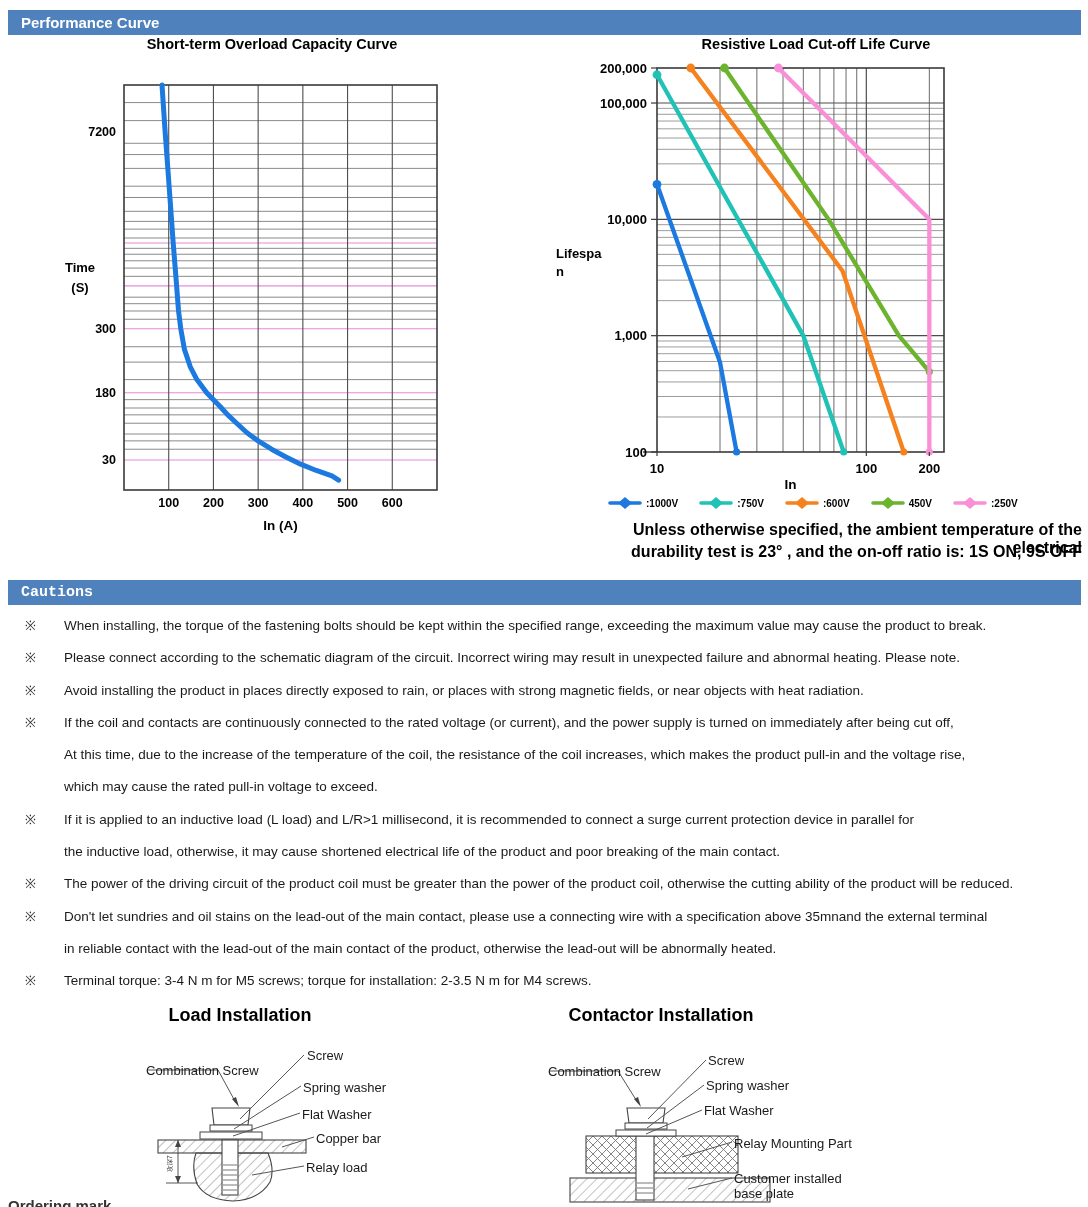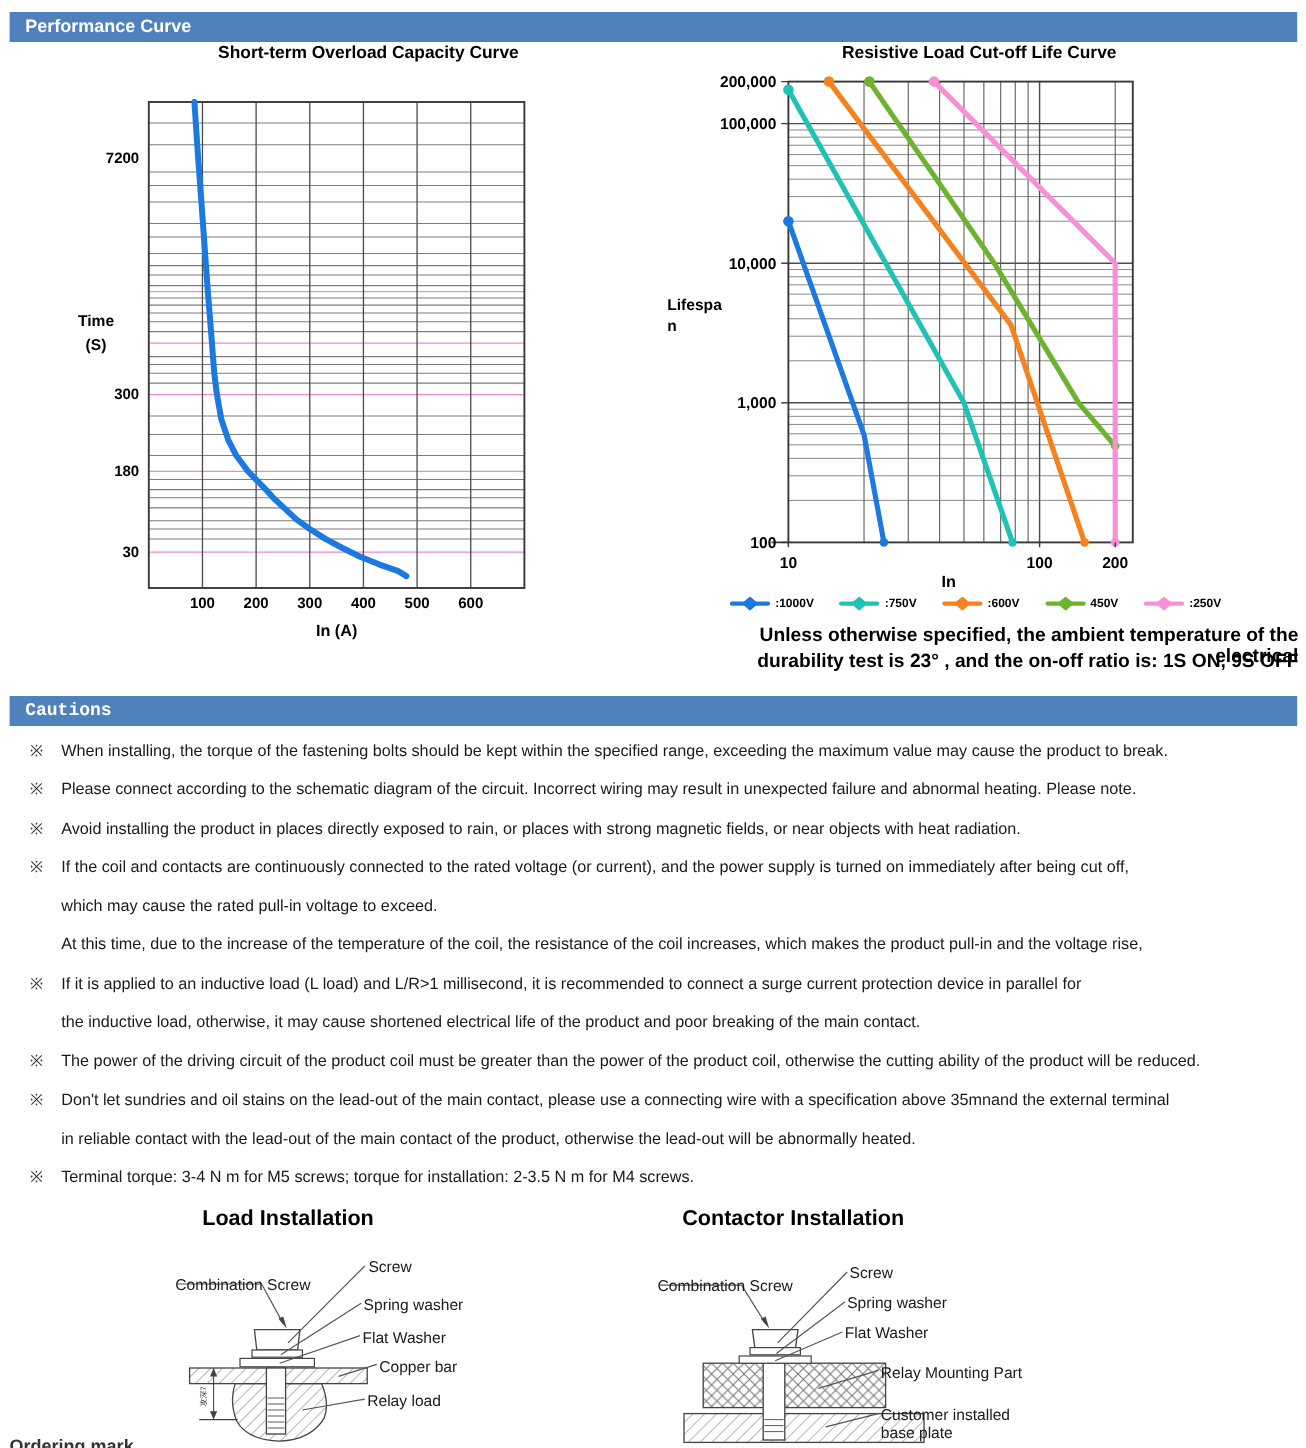--- a/index.html
+++ b/index.html
@@ -7,37 +7,37 @@
         font-family:"Liberation Sans", sans-serif;color:#1a1a1a;}
   .banner{position:absolute;left:8px;width:1073px;height:25px;background:#4f81bd;
           color:#fff;font-weight:bold;font-size:15px;line-height:25px;padding-left:13px;box-sizing:border-box;}
   .chart-title{position:absolute;top:36px;font-weight:bold;font-size:14.5px;text-align:center;color:#000;}
   .legend-row{position:absolute;left:608px;top:497px;display:flex;gap:21px;align-items:center;}
   .legend-item{display:flex;align-items:center;gap:4px;}
   .legend-label{font-weight:bold;font-size:10px;color:#000;}
   .note-line{position:absolute;left:566px;width:516px;text-align:right;font-weight:bold;font-size:16px;color:#000;}
   #cautions-list{position:absolute;left:0;top:610px;width:1088px;}
   .caution-item{position:relative;}
-  .caution-line{padding-left:51px;padding-right:4px;height:32.3px;line-height:32.3px;font-size:13.5px;color:#1a1a1a;white-space:nowrap;}
+  .caution-line{padding-left:64px;padding-right:4px;height:32.3px;line-height:32.3px;font-size:13.5px;color:#1a1a1a;white-space:nowrap;}
   .caution-marker{position:absolute;left:25px;top:0;height:32.3px;line-height:32.3px;font-size:13px;color:#333;}
   .diagram-title{position:absolute;font-weight:bold;font-size:18px;text-align:center;color:#000;}
   .diagram-wrap{position:absolute;width:440px;height:170px;}
   .dlabel{position:absolute;font-size:13px;color:#1a1a1a;white-space:nowrap;}
   .dlabel.wrap{white-space:normal;line-height:15px;}
   #footer-cut{position:absolute;left:8px;top:1197px;font-weight:bold;font-size:15px;color:#333;}
   svg{display:block;}
 </style>
 </head>
 <body>
 
 <div id="root">
 
   <div class="banner" style="top:10px;">Performance Curve</div>
 
-  <div class="chart-title" style="left:0;width:544px;margin-left:35px;">Short-term Overload Capacity Curve</div>
+  <div class="chart-title" style="left:0;width:544px;">Short-term Overload Capacity Curve</div>
   <div class="chart-title" style="left:544px;width:544px;">Resistive Load Cut-off Life Curve</div>
 
   <svg id="chart1" style="position:absolute;left:60px;top:40px;" width="470" height="500" viewBox="0 0 470 500">
       <line x1="64" y1="62.566191399877084" x2="377" y2="62.566191399877084" stroke="#7d7d7d" stroke-width="0.9"></line>
       <line x1="64" y1="80.6069587470027" x2="377" y2="80.6069587470027" stroke="#7d7d7d" stroke-width="0.9"></line>
       <line x1="64" y1="103.27192705330138" x2="377" y2="103.27192705330138" stroke="#7d7d7d" stroke-width="0.9"></line>
       <line x1="64" y1="114.5638541066028" x2="377" y2="114.5638541066028" stroke="#7d7d7d" stroke-width="0.9"></line>
       <line x1="64" y1="128.38405588725269" x2="377" y2="128.38405588725269" stroke="#7d7d7d" stroke-width="0.9"></line>
       <line x1="64" y1="146.20139484481354" x2="377" y2="146.20139484481354" stroke="#7d7d7d" stroke-width="0.9"></line>
       <line x1="64" y1="157.493321898115" x2="377" y2="157.493321898115" stroke="#7d7d7d" stroke-width="0.9"></line>
@@ -219,22 +219,22 @@
         <span class="caution-marker">※</span>
         <div class="caution-line">Please connect according to the schematic diagram of the circuit. Incorrect wiring may result in unexpected failure and abnormal heating. Please note.</div>
       </div>
       <div class="caution-item">
         <span class="caution-marker">※</span>
         <div class="caution-line">Avoid installing the product in places directly exposed to rain, or places with strong magnetic fields, or near objects with heat radiation.</div>
       </div>
       <div class="caution-item">
         <span class="caution-marker">※</span>
         <div class="caution-line">If the coil and contacts are continuously connected to the rated voltage (or current), and the power supply is turned on immediately after being cut off,</div>
+        <div class="caution-line">At this time, due to the increase of the temperature of the coil, the resistance of the coil increases, which makes the product pull-in and the voltage rise,</div>
         <div class="caution-line">which may cause the rated pull-in voltage to exceed.</div>
-        <div class="caution-line">At this time, due to the increase of the temperature of the coil, the resistance of the coil increases, which makes the product pull-in and the voltage rise,</div>
       </div>
       <div class="caution-item">
         <span class="caution-marker">※</span>
         <div class="caution-line">If it is applied to an inductive load (L load) and L/R&gt;1 millisecond, it is recommended to connect a surge current protection device in parallel for</div>
         <div class="caution-line">the inductive load, otherwise, it may cause shortened electrical life of the product and poor breaking of the main contact.</div>
       </div>
       <div class="caution-item">
         <span class="caution-marker">※</span>
         <div class="caution-line">The power of the driving circuit of the product coil must be greater than the power of the product coil, otherwise the cutting ability of the product will be reduced.</div>
       </div>

